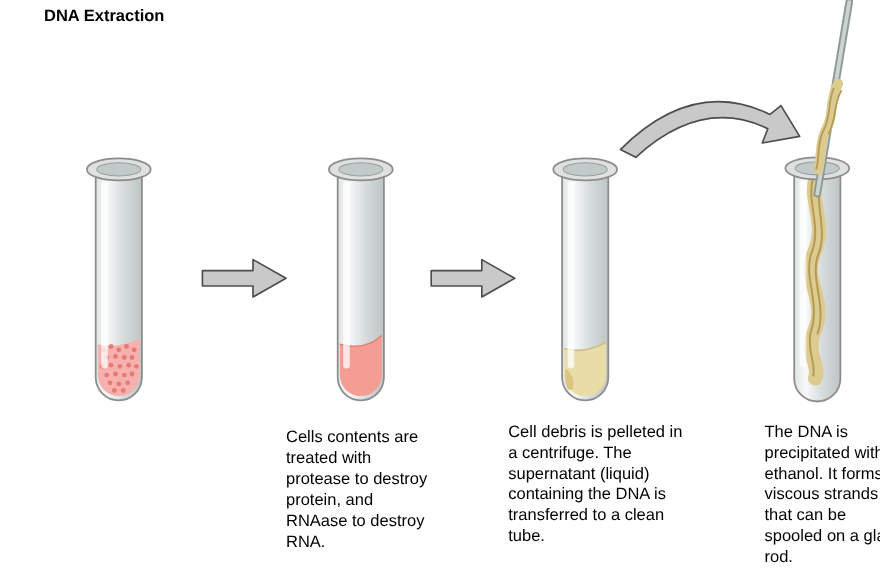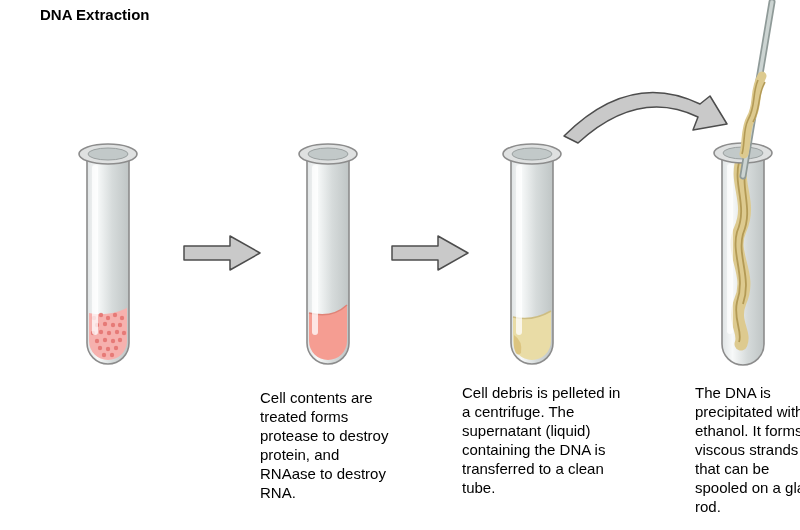--- a/index.html
+++ b/index.html
@@ -126,17 +126,17 @@
       <line x1="77" y1="2" x2="48" y2="176" stroke="#8f9a98" stroke-width="7" stroke-linecap="round"></line>
       <line x1="77" y1="2" x2="48" y2="176" stroke="#ccd4d2" stroke-width="3.5" stroke-linecap="round"></line>
     </g>
     <g>
       <path d="M67,76 C58,92 64,104 56,118 C50,128 52,142 49,154" fill="none" stroke="#ddca8f" stroke-width="9" stroke-linecap="round"></path>
       <path d="M63,80 C57,94 61,106 53,120 C48,130 50,144 47,154" fill="none" stroke="#b39a55" stroke-width="1.6"></path>
       <path d="M70,82 C62,96 66,108 58,122" fill="none" stroke="#b39a55" stroke-width="1.6"></path>
     </g>
   </svg>
 
-  <div class="abs caption" style="left:228px;top:388px;width:135px;">Cell contents are treated forms protease to destroy protein, and RNAase to destroy RNA.</div>
+  <div class="abs caption" style="left:228px;top:388px;width:135px;">Cells contents are treated with protease to destroy protein, and RNAase to destroy RNA.</div>
   <div class="abs caption" style="left:430px;top:383px;width:162px;">Cell debris is pelleted in a centrifuge. The supernatant (liquid) containing the DNA is transferred to a clean tube.</div>
   <div class="abs caption" style="left:663px;top:383px;width:130px;">The DNA is precipitated with ethanol. It forms viscous strands that can be spooled on a glass rod.</div>
 
 </div>
 
 </body></html>

